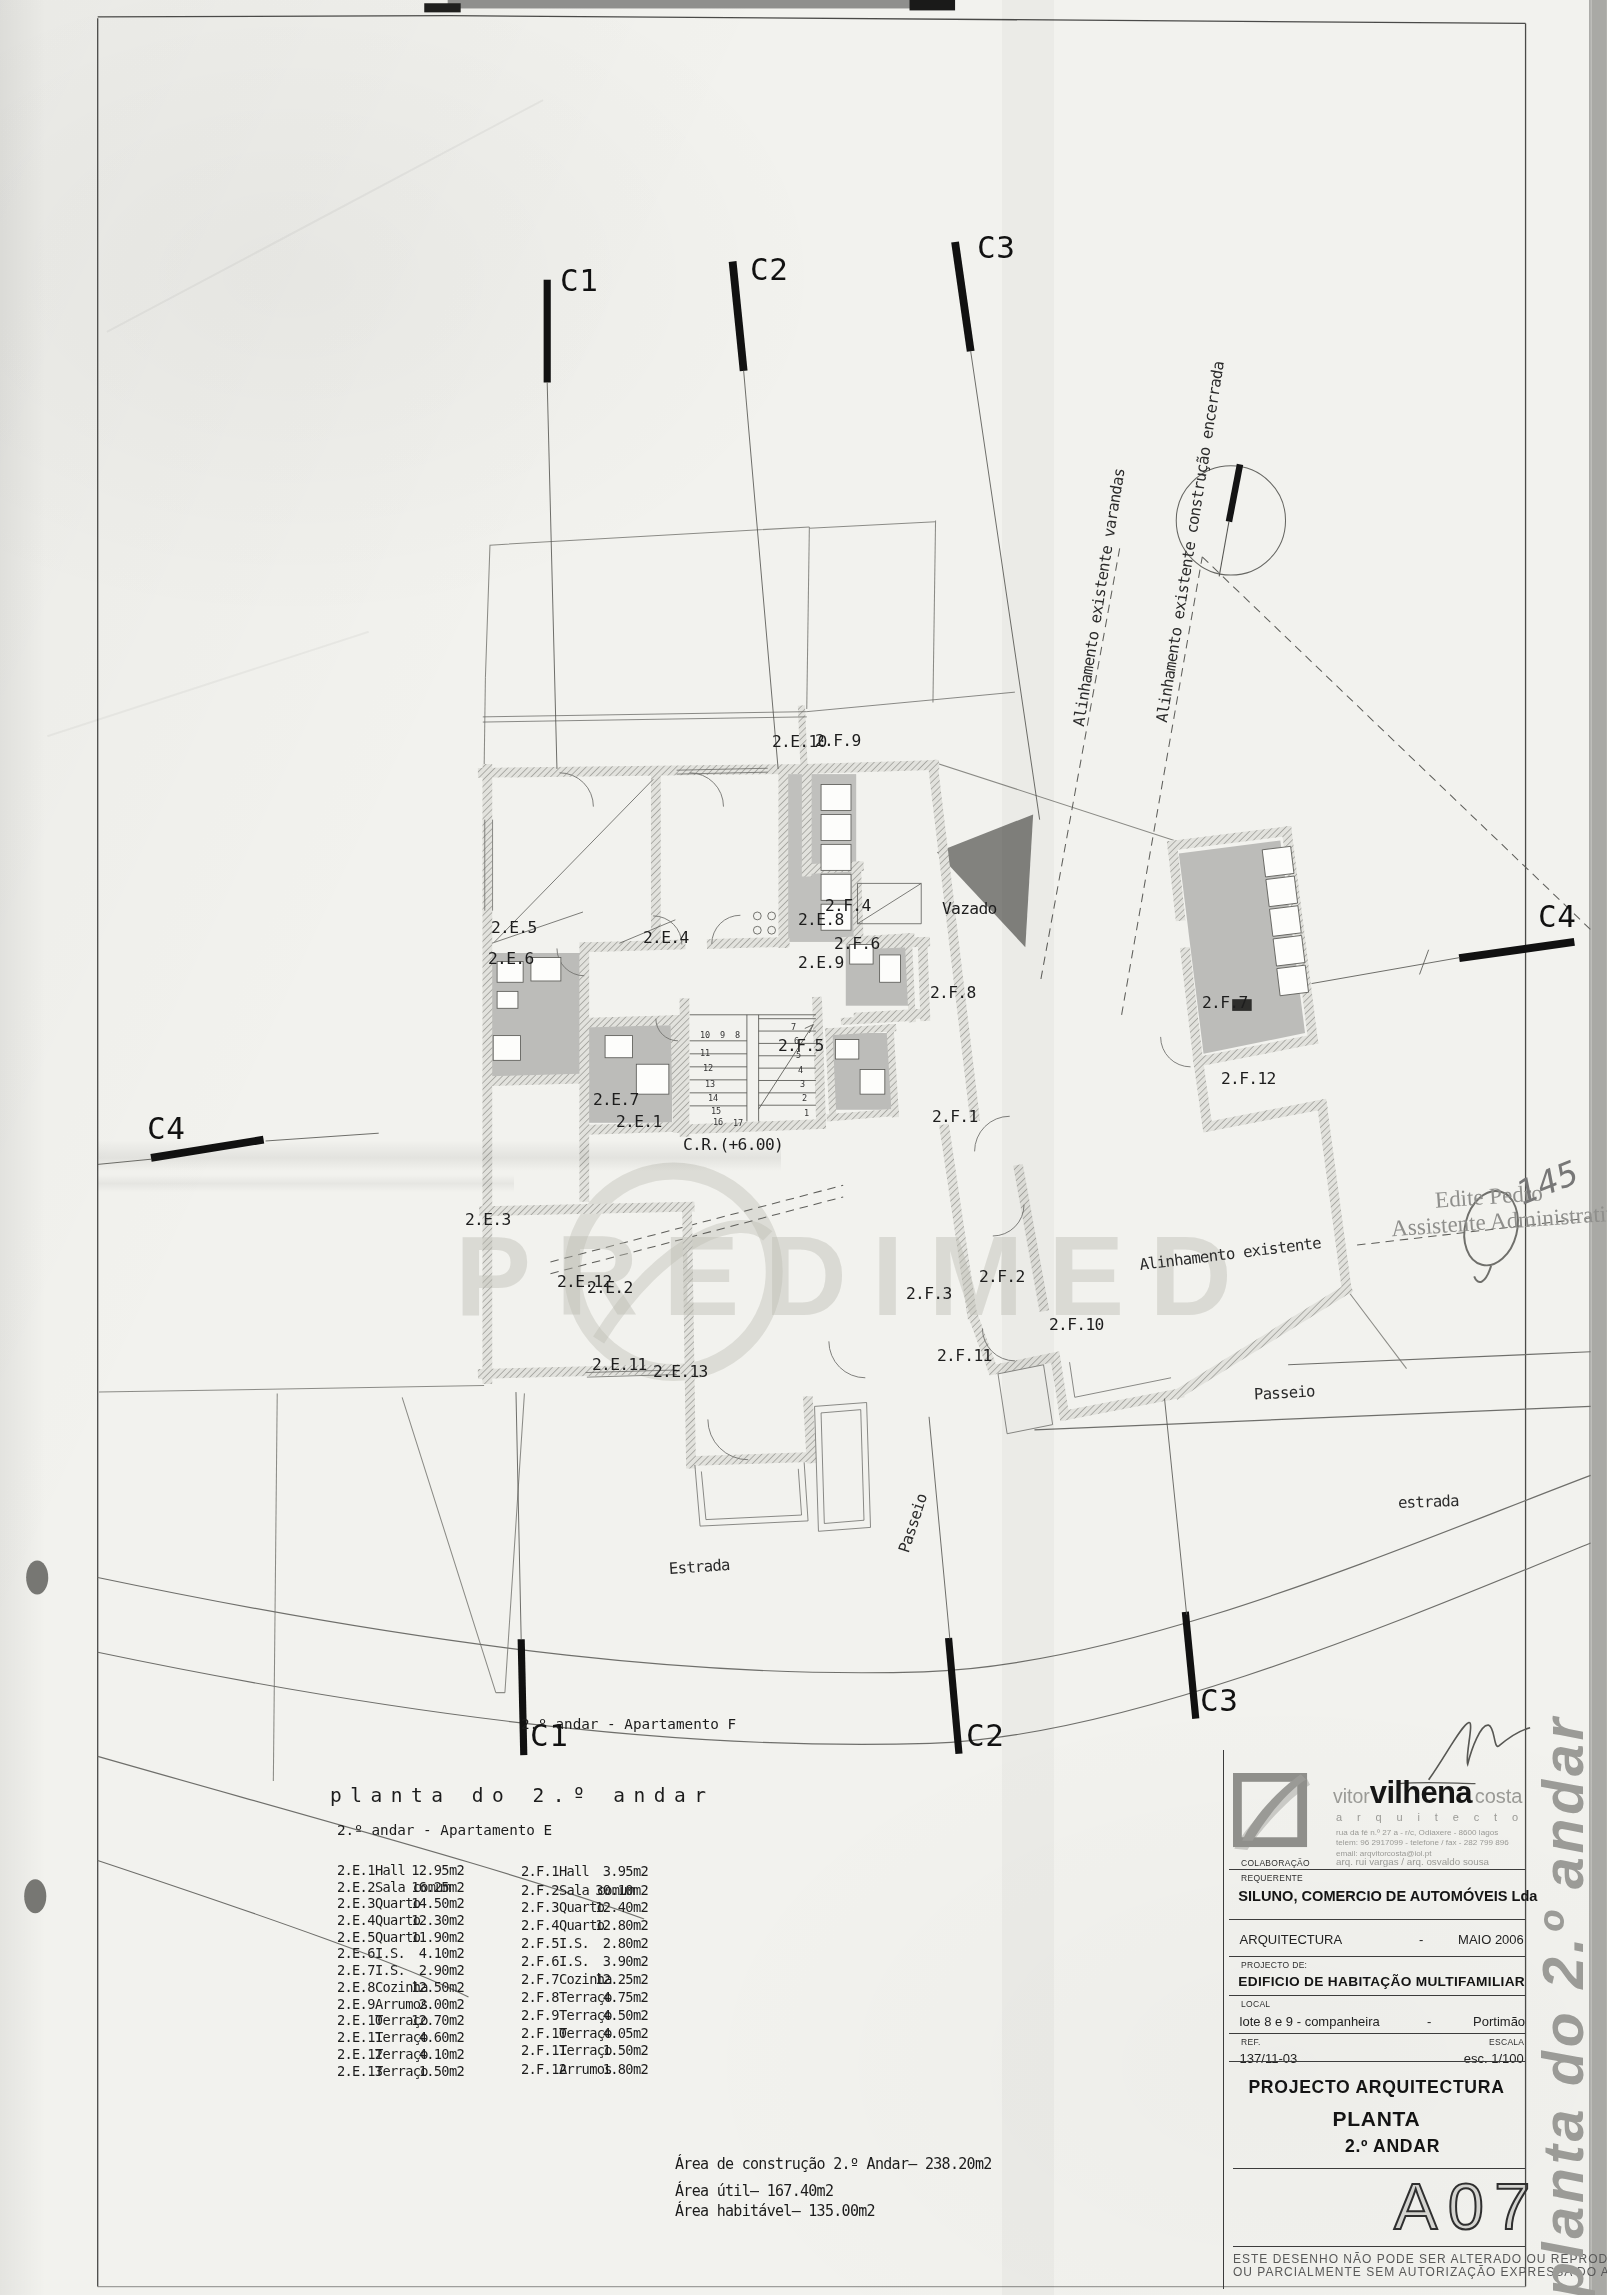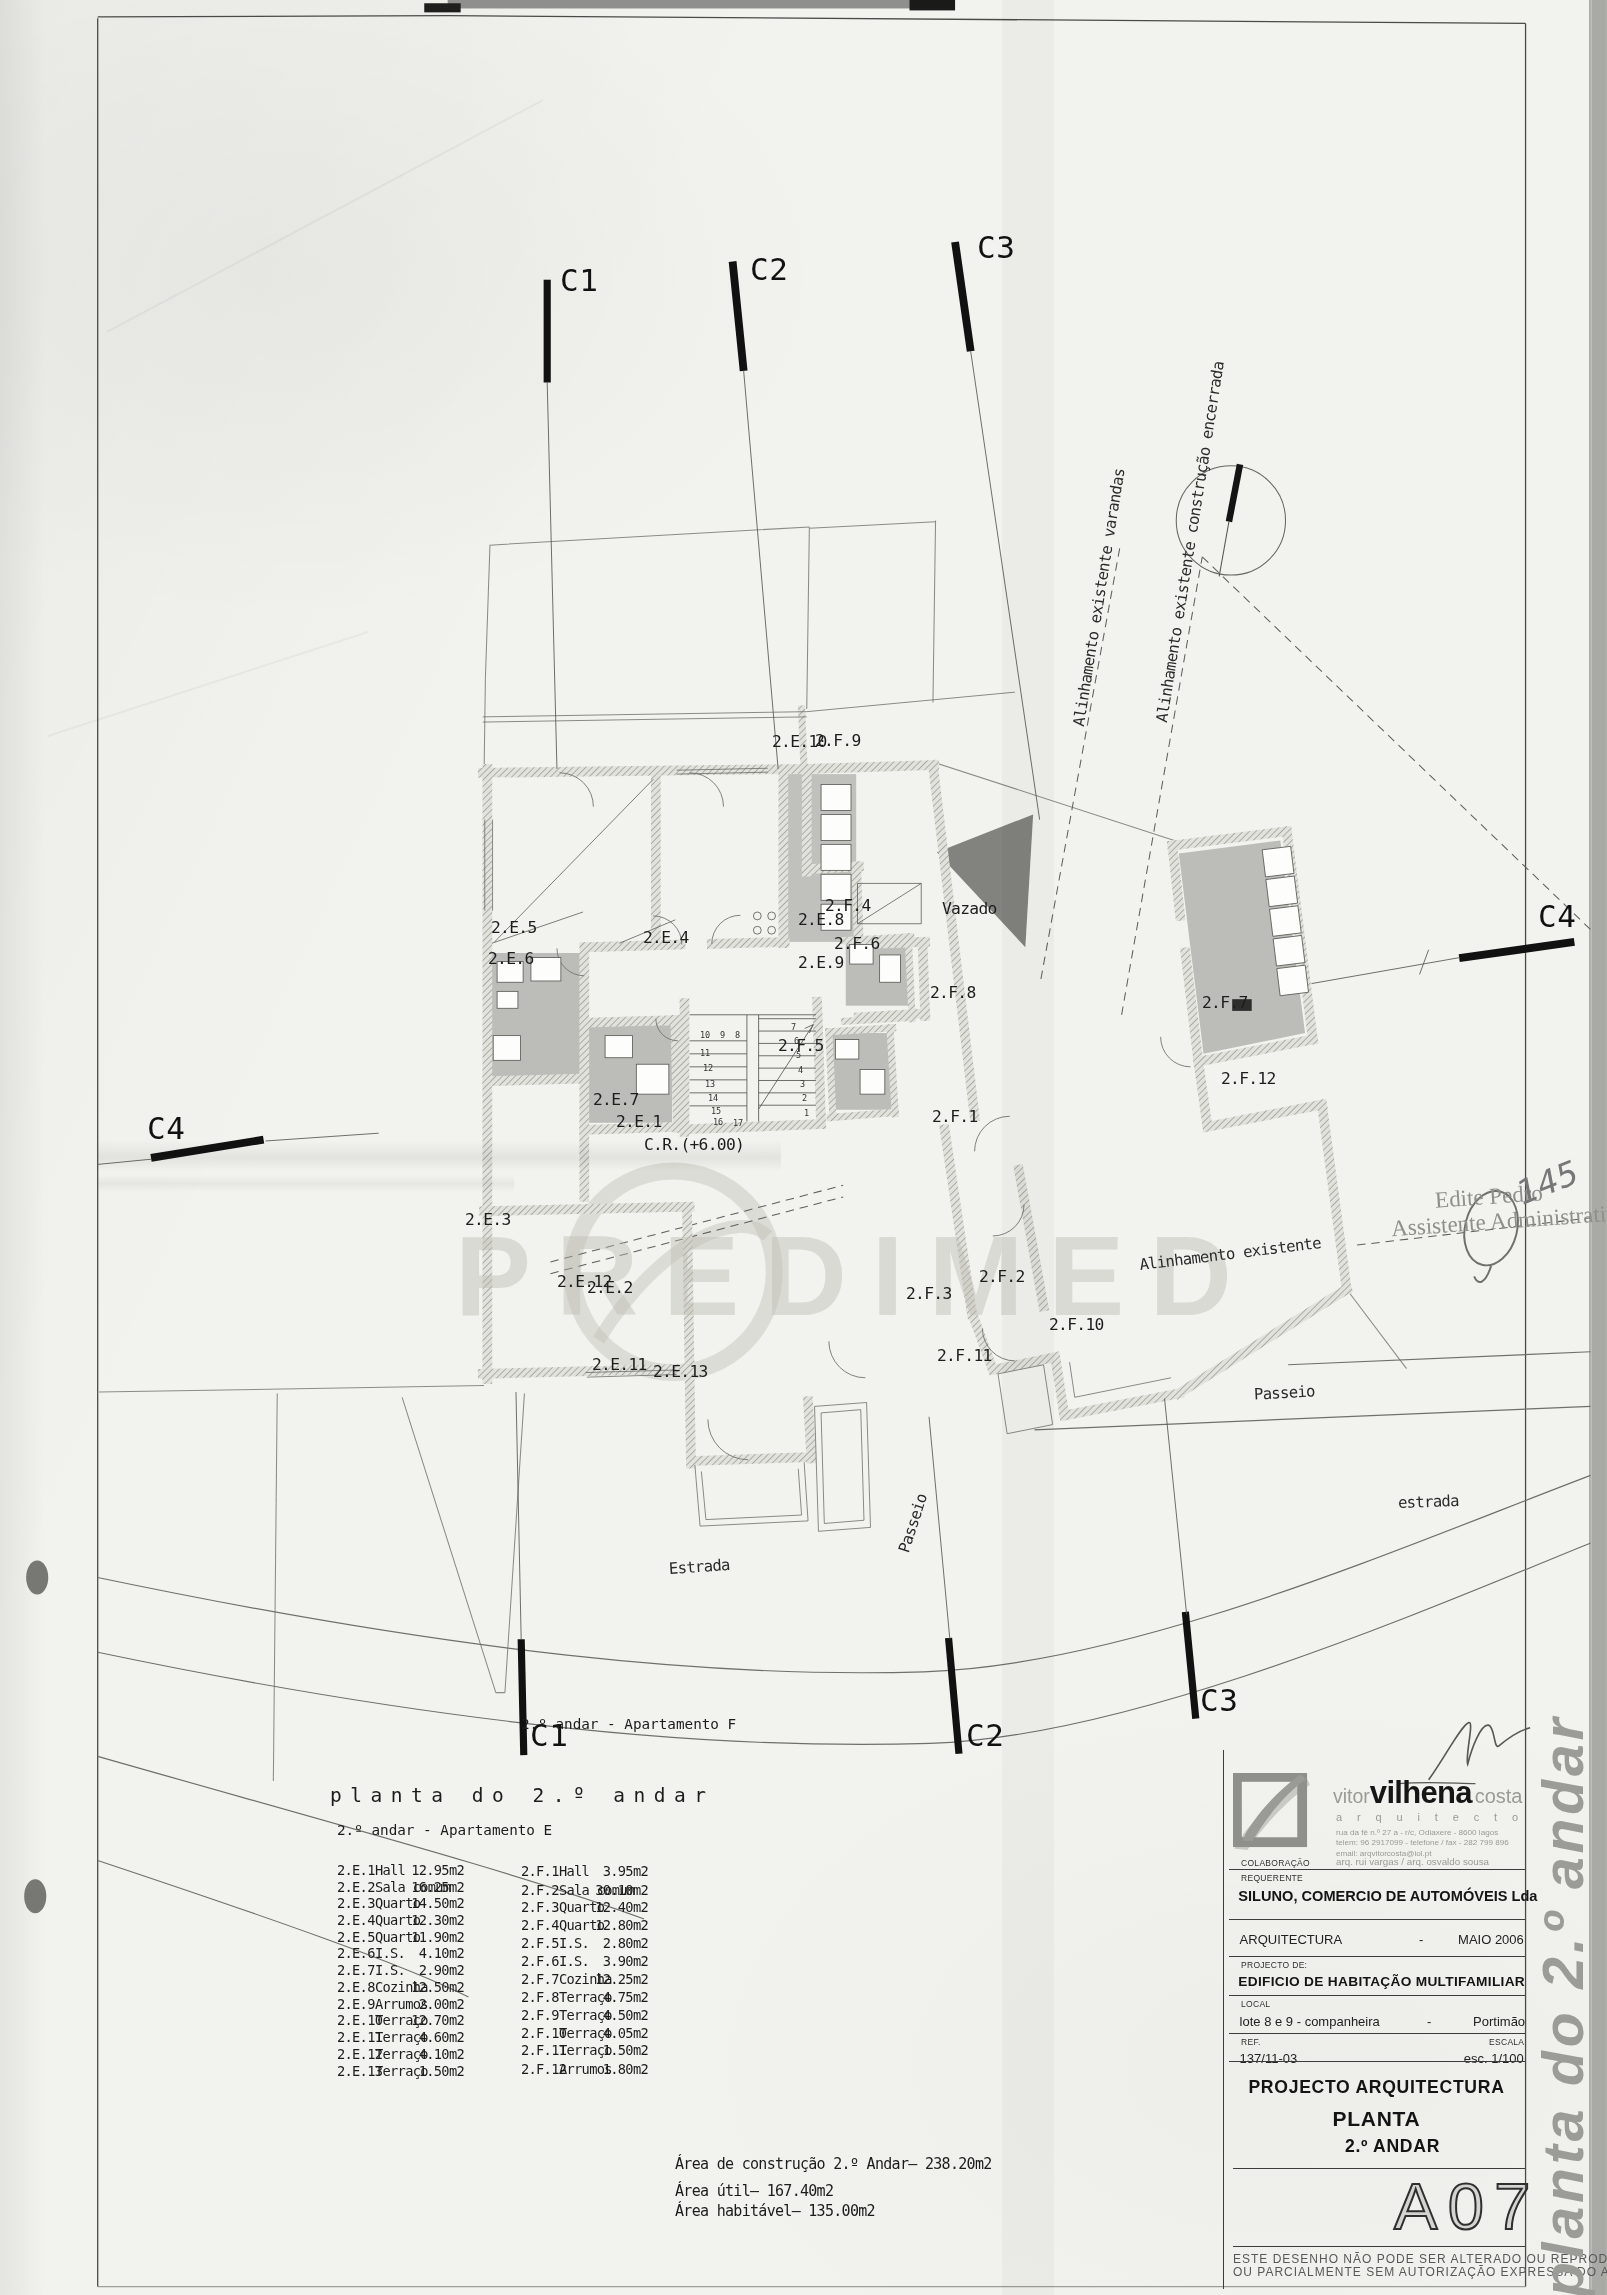--- a/index.html
+++ b/index.html
@@ -331,21 +331,21 @@
   <div class="lbl" style="left:825px;top:898px;">2.F.4</div>
   <div class="lbl" style="left:834px;top:936px;">2.F.6</div>
   <div class="lbl" style="left:798px;top:955px;">2.E.9</div>
   <div class="lbl" style="left:593px;top:1092px;">2.E.7</div>
   <div class="lbl" style="left:778px;top:1038px;">2.F.5</div>
   <div class="lbl" style="left:930px;top:985px;">2.F.8</div>
   <div class="lbl" style="left:942px;top:901px;">Vazado</div>
   <div class="lbl" style="left:1202px;top:995px;">2.F.7</div>
   <div class="lbl" style="left:1221px;top:1071px;">2.F.12</div>
   <div class="lbl" style="left:616px;top:1114px;">2.E.1</div>
-  <div class="lbl" style="left:644px;top:1137px;">C.R.(+6.00)</div>
+  <div class="lbl" style="left:683px;top:1137px;">C.R.(+6.00)</div>
   <div class="lbl" style="left:932px;top:1109px;">2.F.1</div>
   <div class="lbl" style="left:465px;top:1212px;">2.E.3</div>
   <div class="lbl" style="left:557px;top:1274px;">2.E.12</div>
   <div class="lbl" style="left:587px;top:1280px;">2.E.2</div>
   <div class="lbl" style="left:592px;top:1357px;">2.E.11</div>
   <div class="lbl" style="left:653px;top:1364px;">2.E.13</div>
   <div class="lbl" style="left:906px;top:1286px;">2.F.3</div>
   <div class="lbl" style="left:979px;top:1269px;">2.F.2</div>
   <div class="lbl" style="left:1049px;top:1317px;">2.F.10</div>
   <div class="lbl" style="left:937px;top:1348px;">2.F.11</div>

